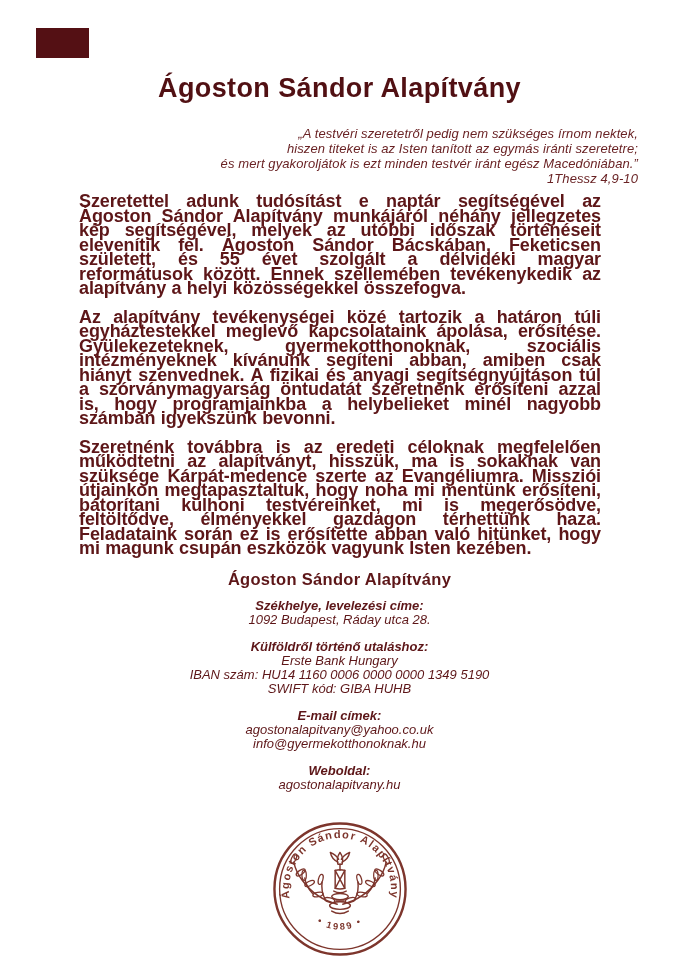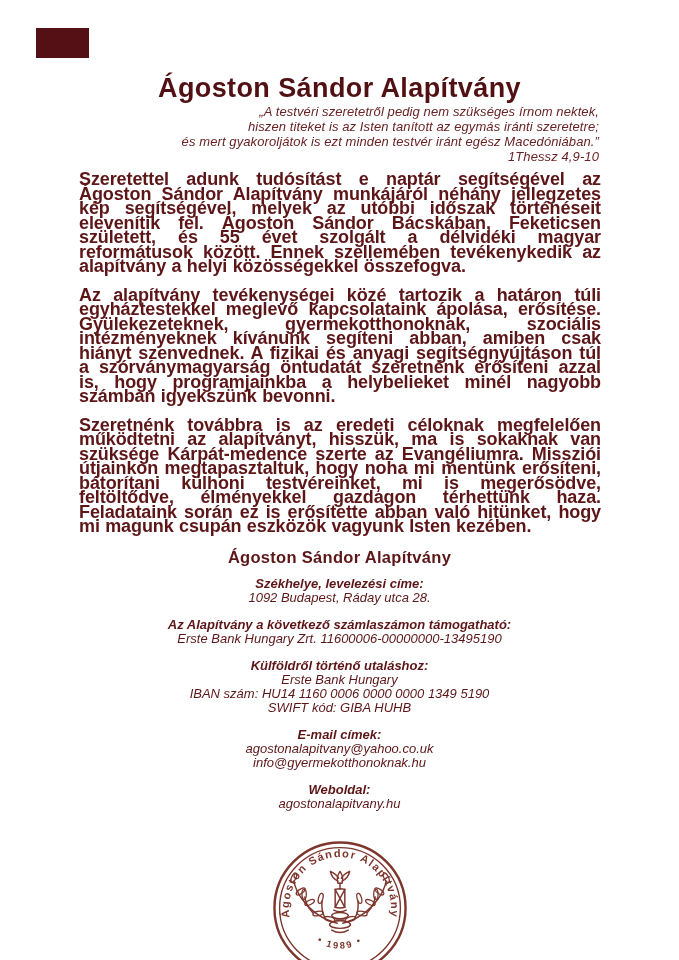--- a/index.html
+++ b/index.html
@@ -21,21 +21,22 @@
   .page-title {
     margin: 0;
     text-align: center;
     font-size: 27px;
     font-weight: bold;
     letter-spacing: 0.4px;
     color: var(--title, #511013);
     line-height: 31px;
   }
   .quote {
-    padding-right: 80px;
+    margin-top: 22px;
+    padding-right: 41px;
     text-align: right;
     font-style: italic;
     font-size: 13px;
     line-height: 15px;
     font-weight: 500;
     color: var(--quote, #6a2325);
     letter-spacing: 0.1px;
   }
   .body-copy {
     margin: 8px 78px 0 79px;
@@ -111,24 +112,20 @@
   </div>
 
   <div class="contact">
     <div class="contact-heading">Ágoston Sándor Alapítvány</div>
 
     <div class="contact-block">
       <div class="contact-label">Székhelye, levelezési címe:</div>
       <div class="contact-line">1092 Budapest, Ráday utca 28.</div>
     </div>
 
-    <div class="contact-block">
-      <div class="contact-label">Az Alapítvány a következő számlaszámon támogatható:</div>
-      <div class="contact-line">Erste Bank Hungary Zrt. 11600006-00000000-13495190</div>
-    </div>
 
     <div class="contact-block">
       <div class="contact-label">Külföldről történő utaláshoz:</div>
       <div class="contact-line">Erste Bank Hungary</div>
       <div class="contact-line">IBAN szám: HU14 1160 0006 0000 0000 1349 5190</div>
       <div class="contact-line">SWIFT kód: GIBA HUHB</div>
     </div>
 
     <div class="contact-block">
       <div class="contact-label">E-mail címek:</div>

